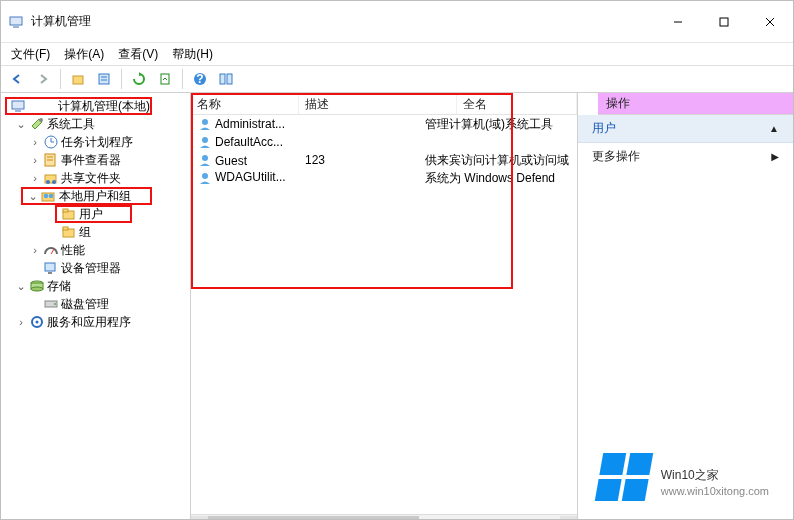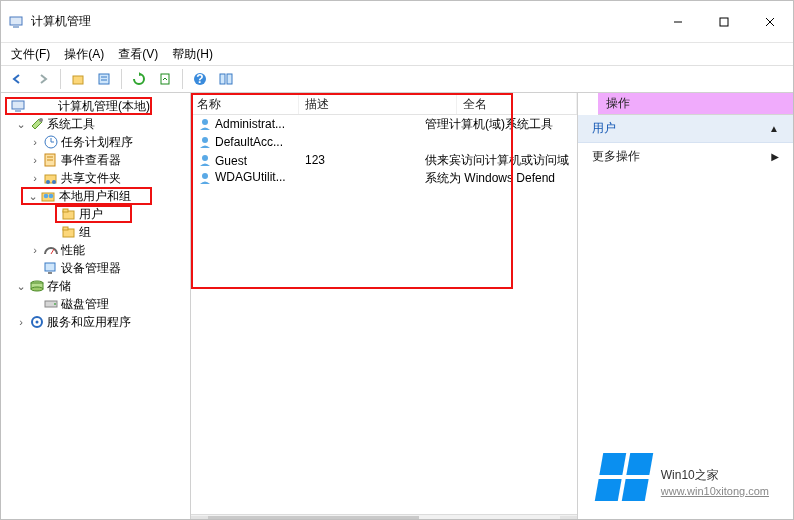--- a/index.html
+++ b/index.html
@@ -35,21 +35,21 @@
 .actions .arow { padding:5px 14px; display:flex; align-items:center; justify-content:space-between; color:#222;}
 .actions .arow.blue { background:#e6eef8; color:#1256b3; border-bottom:1px solid #d6e2f2;}
 .actions .tri { font-size:10px; color:#222;}
 .scroll-h { height:17px; background:#f1f1f1; border-top:1px solid #dcdcdc; display:flex; align-items:center;}
 .scroll-h .btn { width:17px; height:15px; background:#e3e3e3; display:flex; align-items:center; justify-content:center; color:#606060; font-size:9px;}
 .scroll-h .track{ flex:1; height:15px; position:relative;}
 .scroll-h .thumb{ position:absolute; left:0; top:0; height:15px; width:60%; background:#c9c9c9;}
 .watermark{ position:absolute; right:24px; bottom:18px; display:flex; align-items:center; gap:12px;}
 .watermark .wmtext{ text-align:left;}
 .watermark .wmtop{ font-size:24px; font-weight:300; color:#333;}
-.watermark .wmbot{ font-size:11px; color:#888;text-decoration:underline;}
+.watermark .wmbot{ font-size:11px; color:#888;}
 .winflag{ width:50px; height:48px; display:grid; grid-template-columns:1fr 1fr; grid-template-rows:1fr 1fr; gap:4px; transform:skewX(-10deg);}
 .winflag div{ background:#0a8ff0;}
 
 .icon-computer{ width:16px;height:16px;}
 </style>
 </head>
 <body>
 
 <div class="titlebar">
   <span class="ticon">

